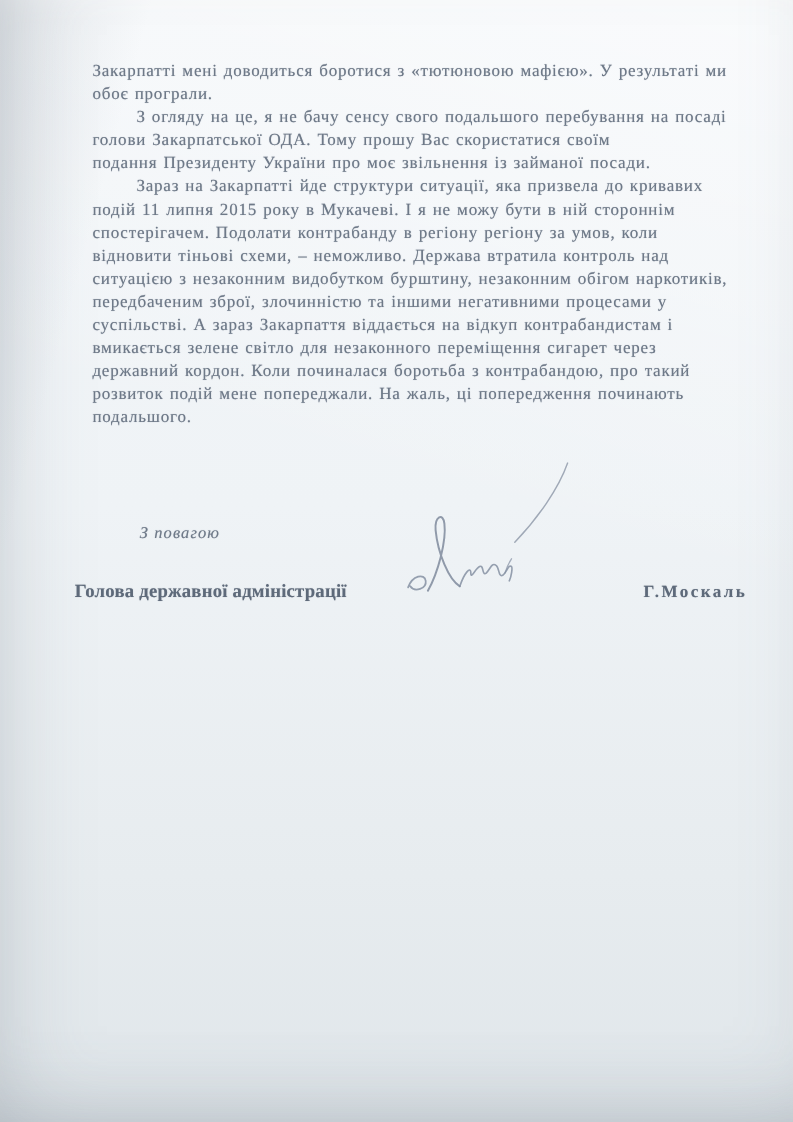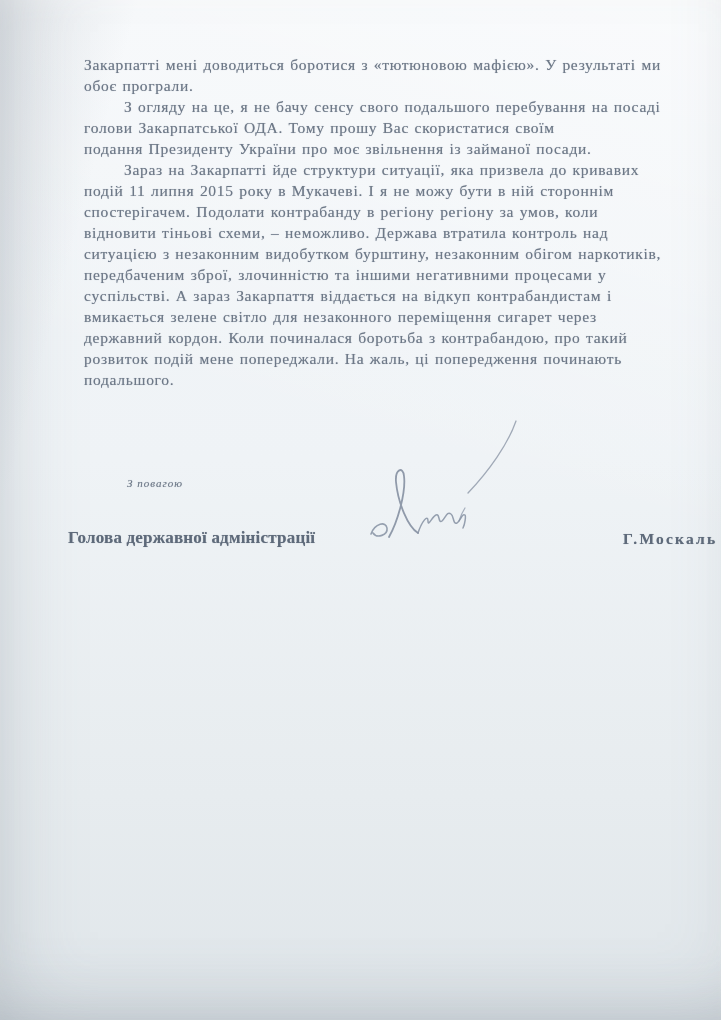--- a/index.html
+++ b/index.html
@@ -30,21 +30,21 @@
     color: #6e7988;
     text-shadow: 0 0 0.8px rgba(120,130,145,0.65);
   }
   .line { white-space: nowrap; }
   .line.indent { text-indent: 40px; }
   .closing {
     position: absolute;
     left: 127px;
     top: 477px;
     font-style: italic;
-    font-size: 11px;
+    font-size: 15px;
     letter-spacing: 1px;
     color: #6f7a89;
     text-shadow: 0 0 0.8px rgba(120,130,145,0.6);
   }
   .sig-title {
     position: absolute;
     left: 68px;
     top: 528px;
     font-weight: bold;
     font-size: 17px;
@@ -54,21 +54,20 @@
   }
   .sig-name {
     position: absolute;
     left: 585px;
     top: 530px;
     font-weight: bold;
     font-size: 15.5px;
     letter-spacing: 2.2px;
     color: #5e6a7a;
     text-shadow: 0 0 0.8px rgba(105,115,130,0.6);
-    margin-left: 38px;
   }
   .signature-svg {
     position: absolute;
     left: 355px;
     top: 396px;
     width: 180px;
     height: 155px;
   }
 </style>
 </head>

